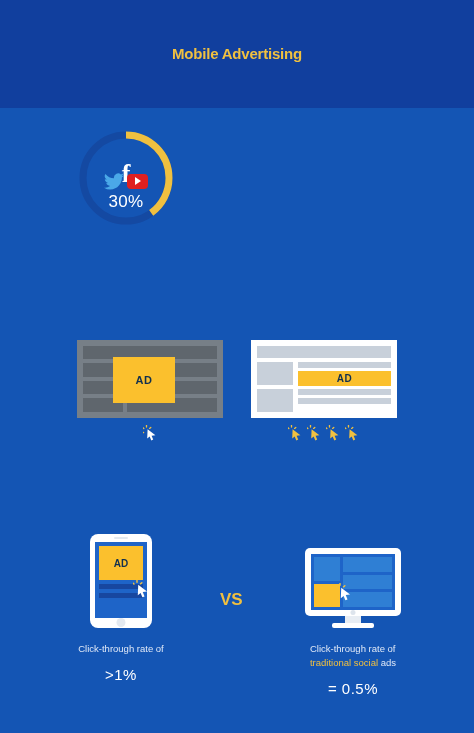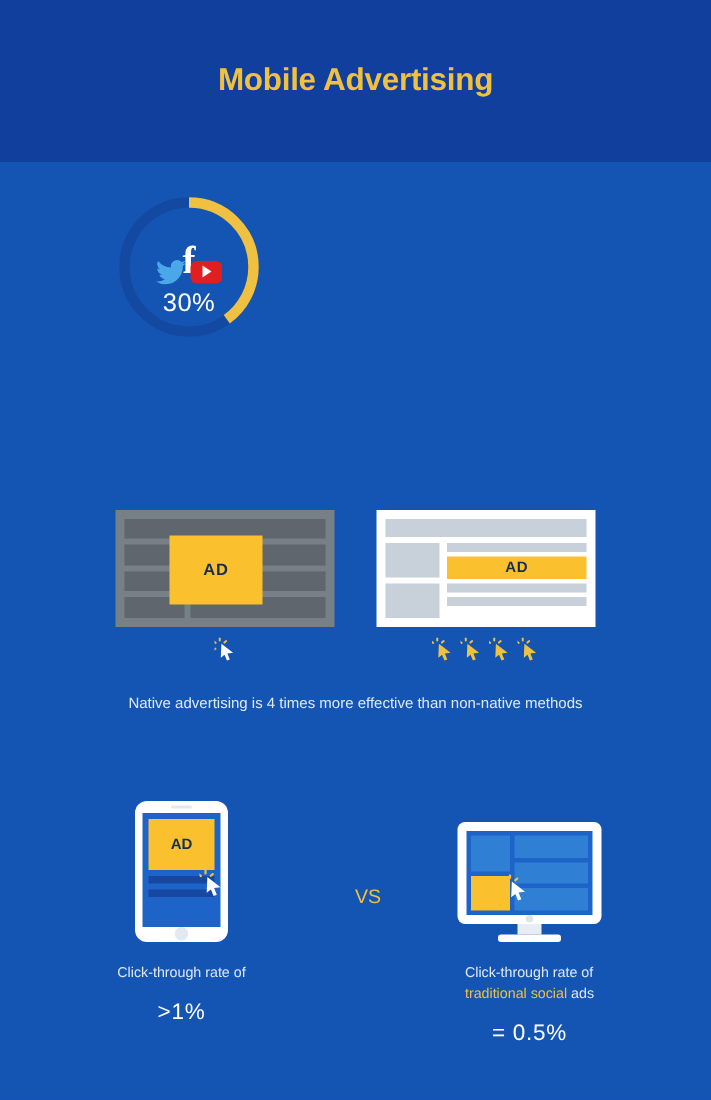--- a/index.html
+++ b/index.html
@@ -16,21 +16,21 @@
     position: absolute; left: 0; top: 0; width: 474px; height: 108px;
     background: #113f9e;
     display: flex; flex-direction: column;
     align-items: center; justify-content: center;
   }
   .title-1 {
     color: #ffffff; font-size: 21px; font-weight: bold;
     letter-spacing: -0.2px; line-height: 26px;
   }
   .title-2 {
-    color: #f0c040; font-size: 21px; font-weight: bold;
+    color: #f0c040; font-size: 15px; font-weight: bold;
     letter-spacing: -0.2px; line-height: 26px;
   }
 
   
   .donuts {
     position: absolute; left: 0; top: 126px; width: 474px;
     display: flex; justify-content: center; gap: 62px;
   }
   .donut-block { width: 160px; display: flex; flex-direction: column; align-items: center; }
   .donut-wrap { position: relative; width: 104px; height: 104px; }
@@ -106,21 +106,21 @@
     position: absolute; left: 0; top: 462px; width: 474px; text-align: center;
     color: #dfe8f7; font-size: 10px; line-height: 15px;
   }
 
   
   .compare {
     position: absolute; left: 0; top: 528px; width: 474px;
     display: flex; justify-content: center; align-items: flex-start; gap: 14px;
   }
   .cmp-col { width: 170px; display: flex; flex-direction: column; align-items: center; }
-  .vs { color: #f0c040; font-size: 13px; font-weight: normal; margin-top: 62px; width: 34px; text-align: right; }
+  .vs { color: #f0c040; font-size: 17px; font-weight: bold; margin-top: 62px; width: 34px; text-align: left; }
 
   
   .phone-dev { width: 62px; height: 94px; background: #ffffff; border-radius: 8px;
                padding: 8px 5px 10px 5px; position: relative; }
   .phone-screen { width: 100%; height: 100%; background: #1e64c8; padding: 4px; }
   .phone-ad { height: 34px; background: #fbc02d; display: flex; align-items: center;
               justify-content: center; color: #11304f; font-size: 10px; font-weight: bold; }
   .phone-line { height: 5px; background: #1747a0; margin-top: 4px; }
   .phone-home { position: absolute; bottom: 1px; left: 50%; transform: translateX(-50%);
                 width: 9px; height: 9px; border-radius: 50%; background: #e3e9f0; }
@@ -268,21 +268,20 @@
               <line x1="3.5" y1="2" x2="3.5" y2="0.4"></line>
               <line x1="0.8" y1="3.6" x2="-0.4" y2="2.6"></line>
               <line x1="6.6" y1="3.4" x2="7.8" y2="2.4"></line>
             </g>
           <path fill="#f0c040" d="M4.6 4.2 L12.4 10.2 L8.6 10.7 L10.2 14.6 L8.3 15.4 L6.7 11.5 L4.2 13.5 Z"></path>
         </svg>
       </div>
     </div>
   </div>
 
-  <div class="mid-caption">Native advertising is 4 times more effective than non-native methods</div>
 
   <div class="compare">
 
     <div class="cmp-col">
       <div class="device-holder">
         <div class="phone-dev">
           <div class="phone-spk"></div>
           <div class="phone-screen">
             <div class="phone-ad">AD</div>
             <div class="phone-line"></div>

